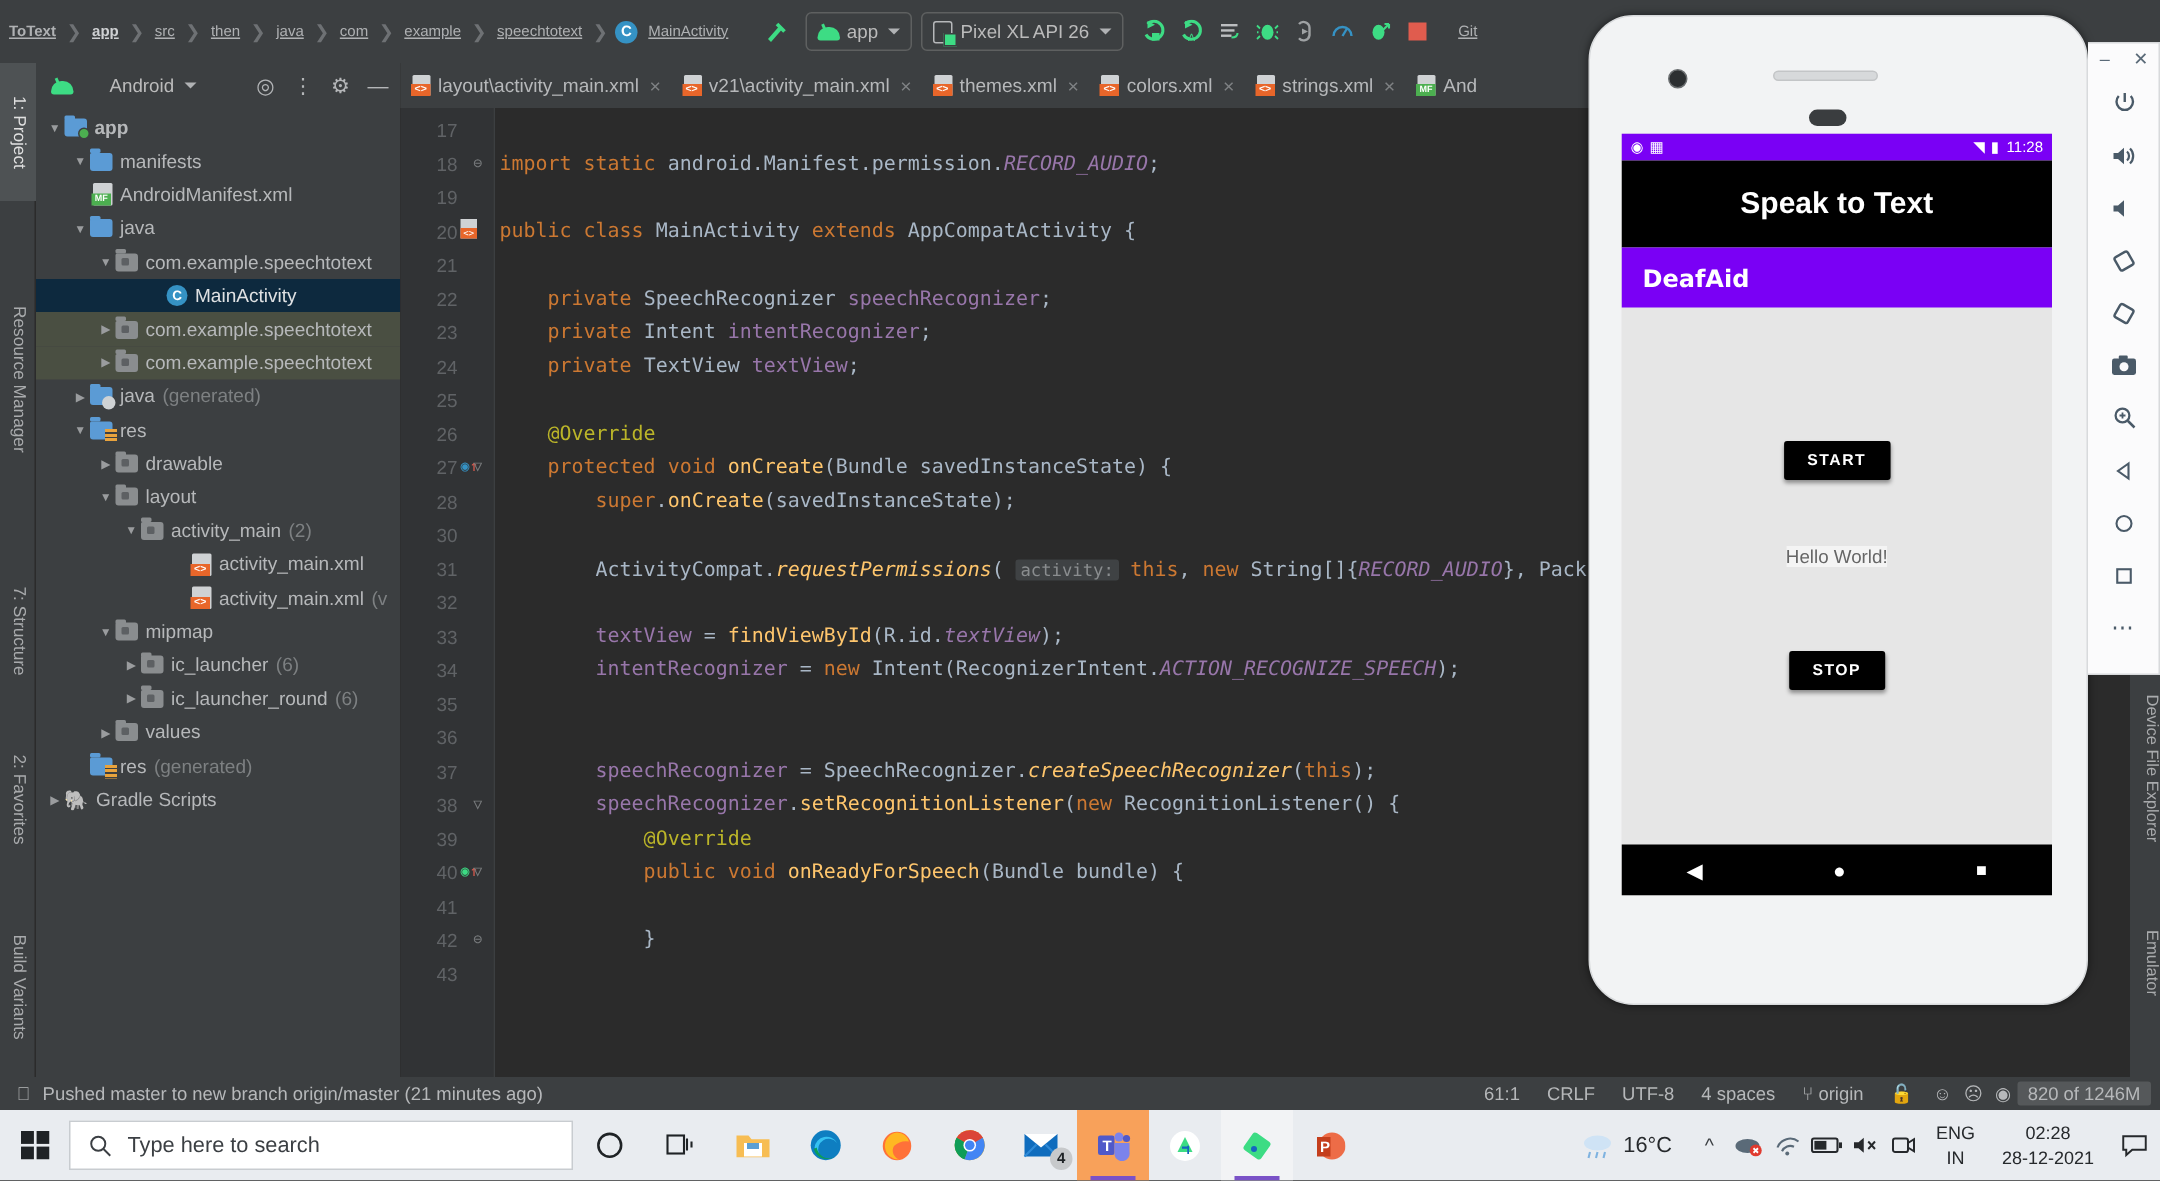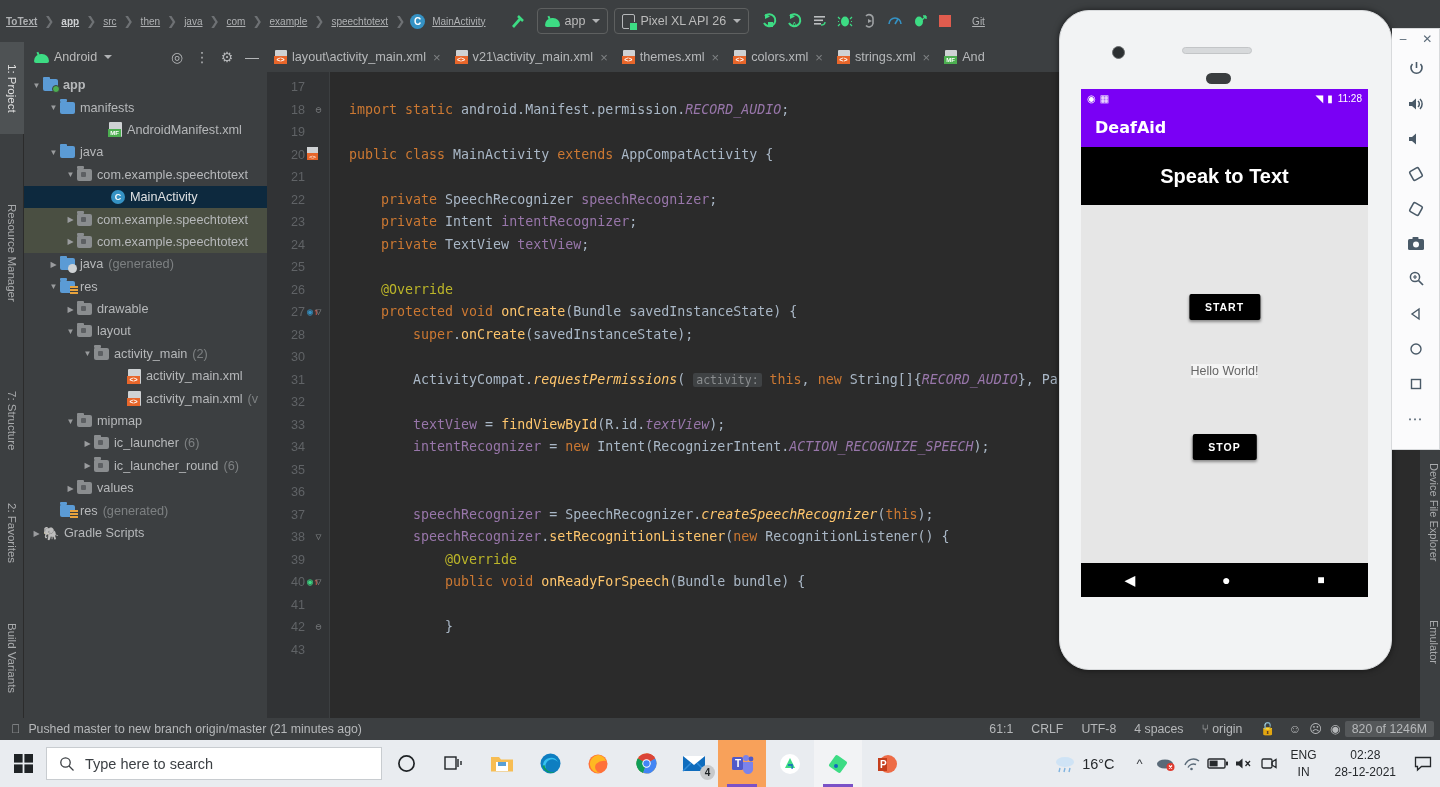--- a/index.html
+++ b/index.html
@@ -43,21 +43,21 @@
   #vstrip { position:absolute; left:0; top:42px; width:24px; height:678px; background:#3c3f41;
             border-right:1px solid #2b2b2b; }
   .vtab { position:absolute; left:0; width:24px; color:#a9abad; font-size:11.5px;
           writing-mode:vertical-rl; text-orientation:mixed; white-space:nowrap;
           display:flex; align-items:center; justify-content:center; }
   .vtab.sel { background:#4e5254; color:#e0e0e0; }
 
   
   #projpanel { position:absolute; left:24px; top:42px; width:243px; height:678px; background:#3c3f41; }
   #projhdr { height:30px; display:flex; align-items:center; padding:0 4px; }
-  #projhdr .t { color:#bbb; font-size:12.5px; margin-left:0; }
+  #projhdr .t { color:#bbb; font-size:12.5px; margin-left:19px; }
   .hdr-ic { width:22px;height:22px;margin-left:3px;color:#b4b6b8;font-size:14px;
             display:flex;align-items:center;justify-content:center; }
   #tree { position:absolute; top:32px; left:0; width:243px; bottom:0; overflow:hidden; }
   .row { height:22.4px; display:flex; align-items:center; white-space:nowrap; font-size:12.7px;
          color:#b6b8ba; padding-right:2px; }
   .row.sel { background:#0d293e; color:#dfe1e3; }
   .row.lib { background:#4a4f42; }
   .arrow { width:13px; flex:0 0 13px; display:flex; align-items:center; justify-content:center;
            font-size:8px; color:#9a9c9e; }
   .fld { width:15px; height:12px; flex:0 0 15px; background:#5b9bd5; border-radius:1px 2px 2px 2px;
@@ -88,21 +88,21 @@
   .tab { height:30px; display:flex; align-items:center; padding:0 7px 0 8px; font-size:12.7px;
          color:#b6b8ba; white-space:nowrap; }
   .tab .xmlic{ width:12px;height:14px;flex:0 0 12px; }
   .tab .cl { margin-left:7px; color:#7f8284; font-size:13px; }
   #code { position:absolute; top:30px; left:0; right:0; bottom:0; background:#2b2b2b; overflow:hidden; }
   .gutter { position:absolute; left:0; top:0; width:62px; height:100%; background:#313335; }
   .cline { position:relative; height:22.5px; font-family:"DejaVu Sans Mono", monospace;
            font-size:13.3px; line-height:22.5px; white-space:pre; color:#a9b7c6; }
   .ln { position:absolute; left:0; width:38px; text-align:right; color:#606366; font-size:12.6px;
         font-family:"Liberation Sans",sans-serif; }
-  .ctext { position:absolute; left:82px; }
+  .ctext { position:absolute; left:66px; }
   .kw { color:#cc7832; }
   .ann { color:#bbb529; }
   .fn { color:#ffc66d; }
   .fld2 { color:#9876aa; }
   .it { font-style:italic; }
   .param { background:#3f4244; color:#8a8d8f; font-size:11.5px; padding:0 3px; border-radius:2px;
            font-style:normal; }
   .fold { position:absolute; left:46px; width:11px; text-align:center; color:#787b7d; font-size:10px; }
   .gmark { position:absolute; left:40px; font-size:9px; }
   .cbar { position:absolute; left:62px; top:0; width:1px; height:100%; background:#3c3f41; }
@@ -310,21 +310,21 @@
         <div class="row" style="padding-left: 6px;">
           <span class="arrow">▼</span>
           <span class="fld dot"></span>
           <span style="font-weight: bold;">app</span>
         </div>
         <div class="row" style="padding-left: 23px;">
           <span class="arrow">▼</span>
           <span class="fld"></span>
           <span>manifests</span>
         </div>
-        <div class="row" style="padding-left: 72px;">
+        <div class="row" style="padding-left: 25px;">
           <span class="arrow"></span>
           <span class="xmlic mf"></span>
           <span>AndroidManifest.xml</span>
         </div>
         <div class="row" style="padding-left: 23px;">
           <span class="arrow">▼</span>
           <span class="fld"></span>
           <span>java</span>
         </div>
         <div class="row" style="padding-left: 40px;">
@@ -574,25 +574,25 @@
 
     <div id="screen">
       <div id="sbar">
         <span style="margin-right:4px;">◉</span>
         <span>▦</span>
         <span style="flex:1"></span>
         <span style="margin-right:4px;">◥</span>
         <span style="margin-right:5px;">▮</span>
         <span>11:28</span>
       </div>
+      <div id="blackband">
+        <span class="h">Speak to Text</span>
+      </div>
       <div id="appbar">
         <span class="ttl">DeafAid</span>
-      </div>
-      <div id="blackband">
-        <span class="h">Speak to Text</span>
       </div>
       <div class="abtn" style="top:205px;">
         <span>START</span>
       </div>
       <div id="hello">Hello World!</div>
       <div class="abtn" style="top:345px;">
         <span>STOP</span>
       </div>
       <div id="navbarA">
         <span style="color:#fff;font-size:14px;">◀</span>

